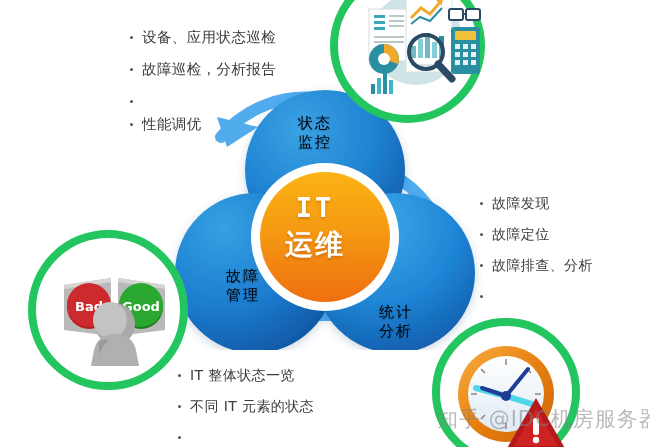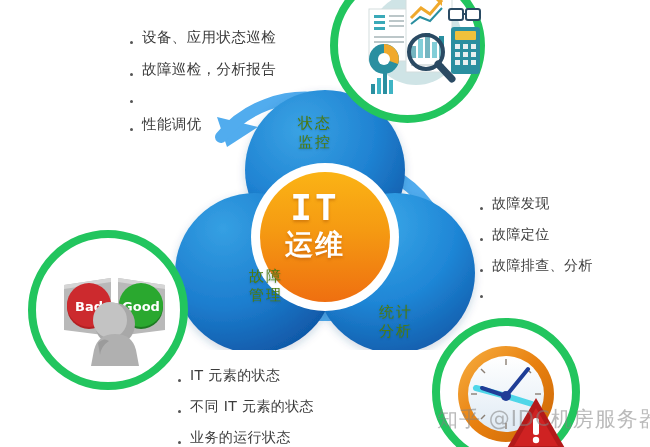--- a/index.html
+++ b/index.html
@@ -7,53 +7,53 @@
     width:650px;height:447px;
     background:#ffffff;
     font-family:"DejaVu Sans","Liberation Sans",sans-serif;
     overflow:hidden;
     position:relative;
   }
   #stage{position:absolute;left:0;top:0;width:650px;height:447px;overflow:hidden;}
 
   
   .bullet-list{position:absolute;color:#3b3b3b;}
-  .bullet-row{display:flex;align-items:center;margin-bottom:10px;}
+  .bullet-row{display:flex;align-items:flex-start;margin-bottom:10px;}
   .bullet-dot{
     width:3px;height:3px;border-radius:50%;background:#555;
     margin-top:10px;margin-right:9px;flex:0 0 auto;
   }
   .bullet-text{font-size:14.5px;line-height:22px;white-space:nowrap;letter-spacing:.4px;}
 
   #list-top-left{left:130px;top:26px;}
   #list-right{left:480px;top:192px;}
   #list-bottom{left:178px;top:364px;}
   #list-right .bullet-text,#list-bottom .bullet-text{font-size:14px;}
   #list-right .bullet-row,#list-bottom .bullet-row{margin-bottom:9px;}
 
   
   #venn{position:absolute;left:155px;top:85px;width:340px;height:265px;}
   #venn svg{display:block;}
 
   .petal-label{
-    position:absolute;color:#4d7c0f;font-size:15px;line-height:19px;
+    position:absolute;color:#000000;font-size:15px;line-height:19px;
     text-align:center;letter-spacing:2px;font-weight:400;
     text-shadow:0 1px 2px rgba(0,60,120,.35);
     pointer-events:none;white-space:pre-line;
   }
   #label-top{left:118px;top:29px;width:84px;}
-  #label-left{left:48px;top:182px;width:80px;text-align:right;}
+  #label-left{left:48px;top:182px;width:80px;}
   #label-right{left:198px;top:182px;width:86px;margin-top:36px;}
 
   #center-text{
     position:absolute;left:95px;top:105px;width:130px;text-align:center;
     color:#ffffff;pointer-events:none;
   }
   #center-text .ct-en{
-    font-size:36px;font-weight:bold;letter-spacing:3px;line-height:36px;
+    font-size:27px;font-weight:bold;letter-spacing:3px;line-height:36px;
     font-family:"DejaVu Sans Mono","Liberation Mono",monospace;
     text-shadow:0 2px 3px rgba(150,60,0,.35);
   }
   #center-text .ct-cn{
     font-size:28px;font-weight:bold;letter-spacing:2px;line-height:38px;
     text-shadow:0 2px 3px rgba(150,60,0,.35);
   }
 
   
   .badge{position:absolute;border-radius:50%;background:#ffffff;
@@ -108,29 +108,28 @@
       <span class="bullet-text">故障排查、分析</span>
     </div>
     <div class="bullet-row">
       <span class="bullet-dot"></span>
     </div>
   </div>
 
   <div class="bullet-list" id="list-bottom">
     <div class="bullet-row">
       <span class="bullet-dot"></span>
-      <span class="bullet-text">IT 元素的状态</span>
+      <span class="bullet-text">IT 整体状态一览</span>
     </div>
     <div class="bullet-row">
       <span class="bullet-dot"></span>
       <span class="bullet-text">不同 IT 元素的状态</span>
     </div>
     <div class="bullet-row">
       <span class="bullet-dot"></span>
-      <span class="bullet-text">业务的运行状态</span>
     </div>
   </div>
 
   <div id="venn">
     <svg width="340" height="265" viewBox="0 0 340 265">
       <defs>
         <radialGradient id="gpTop" cx="35%" cy="25%" r="85%">
           <stop offset="0%" stop-color="#3aa3e4"></stop>
           <stop offset="55%" stop-color="#1f82d2"></stop>
           <stop offset="100%" stop-color="#1159a8"></stop>

